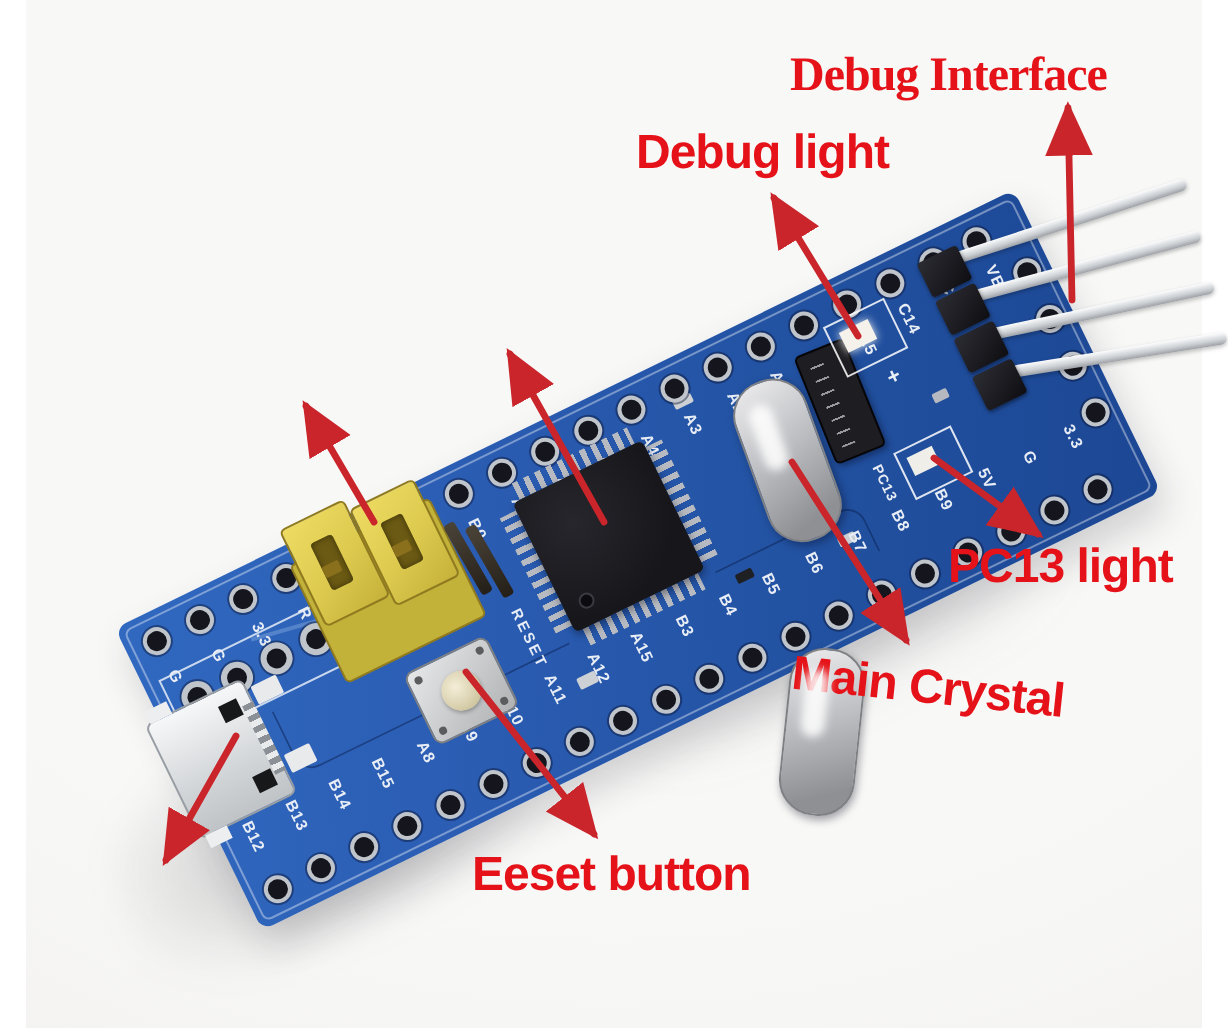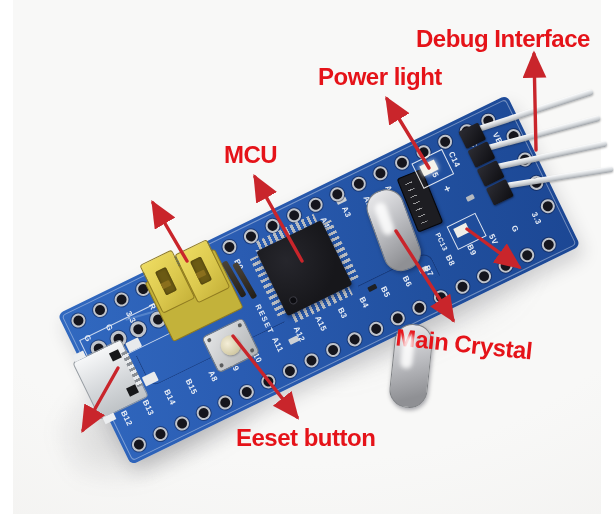--- a/index.html
+++ b/index.html
@@ -129,21 +129,21 @@
   .dp2{top:36px;width:118px;transform:rotate(11deg);}
   .dp3{top:57px;width:114px;transform:rotate(14deg);}
   .dp4{top:78px;width:110px;transform:rotate(17deg);}
 
   
   .arrows{position:absolute;left:0;top:0;width:614px;height:514px;pointer-events:none;z-index:5;}
   .arrows line{stroke:var(--arrow_red);stroke-width:3.4;stroke-linecap:round;}
   #ah path{fill:var(--arrow_red);}
   .lbl{position:absolute;z-index:6;font-weight:bold;font-size:24px;letter-spacing:-.5px;
     color:var(--label_red);white-space:nowrap;}
-  .lbl.debug{left:416px;top:25px;}
+  .lbl.debug{left:395px;top:25px;font-family:Liberation Serif, serif;}
   .lbl.power{left:318px;top:63px;}
   .lbl.mcu{left:224px;top:141px;}
   .lbl.boot{left:76px;top:169px;}
   .lbl.pc13{left:474px;top:270px;}
   .lbl.crystal{left:392px;top:324px;}
   .lbl.usb{left:25px;top:433px;}
   .lbl.eeset{left:236px;top:424px;}
 </style>
 </head>
 <body>
@@ -330,17 +330,17 @@
       <line x1="429" y1="168" x2="387" y2="99" marker-end="url(#ah)"></line>
       <line x1="302" y1="261" x2="255" y2="177" marker-end="url(#ah)"></line>
       <line x1="187" y1="261" x2="153" y2="203" marker-end="url(#ah)"></line>
       <line x1="467" y1="229" x2="519" y2="267" marker-end="url(#ah)"></line>
       <line x1="396" y1="231" x2="453" y2="320" marker-end="url(#ah)"></line>
       <line x1="118" y1="368" x2="83" y2="430" marker-end="url(#ah)"></line>
       <line x1="233" y1="336" x2="297" y2="417" marker-end="url(#ah)"></line>
     </svg>
 
   <div class="lbl debug">Debug Interface</div>
-  <div class="lbl power">Power light</div>
-  <div class="lbl mcu">MCU</div>
+  <div class="lbl power">Debug light</div>
+  <div class="lbl pc13">PC13 light</div>
   <div class="lbl crystal">Main Crystal</div>
   <div class="lbl eeset">Eeset button</div>
 </div>
 
 </body></html>

